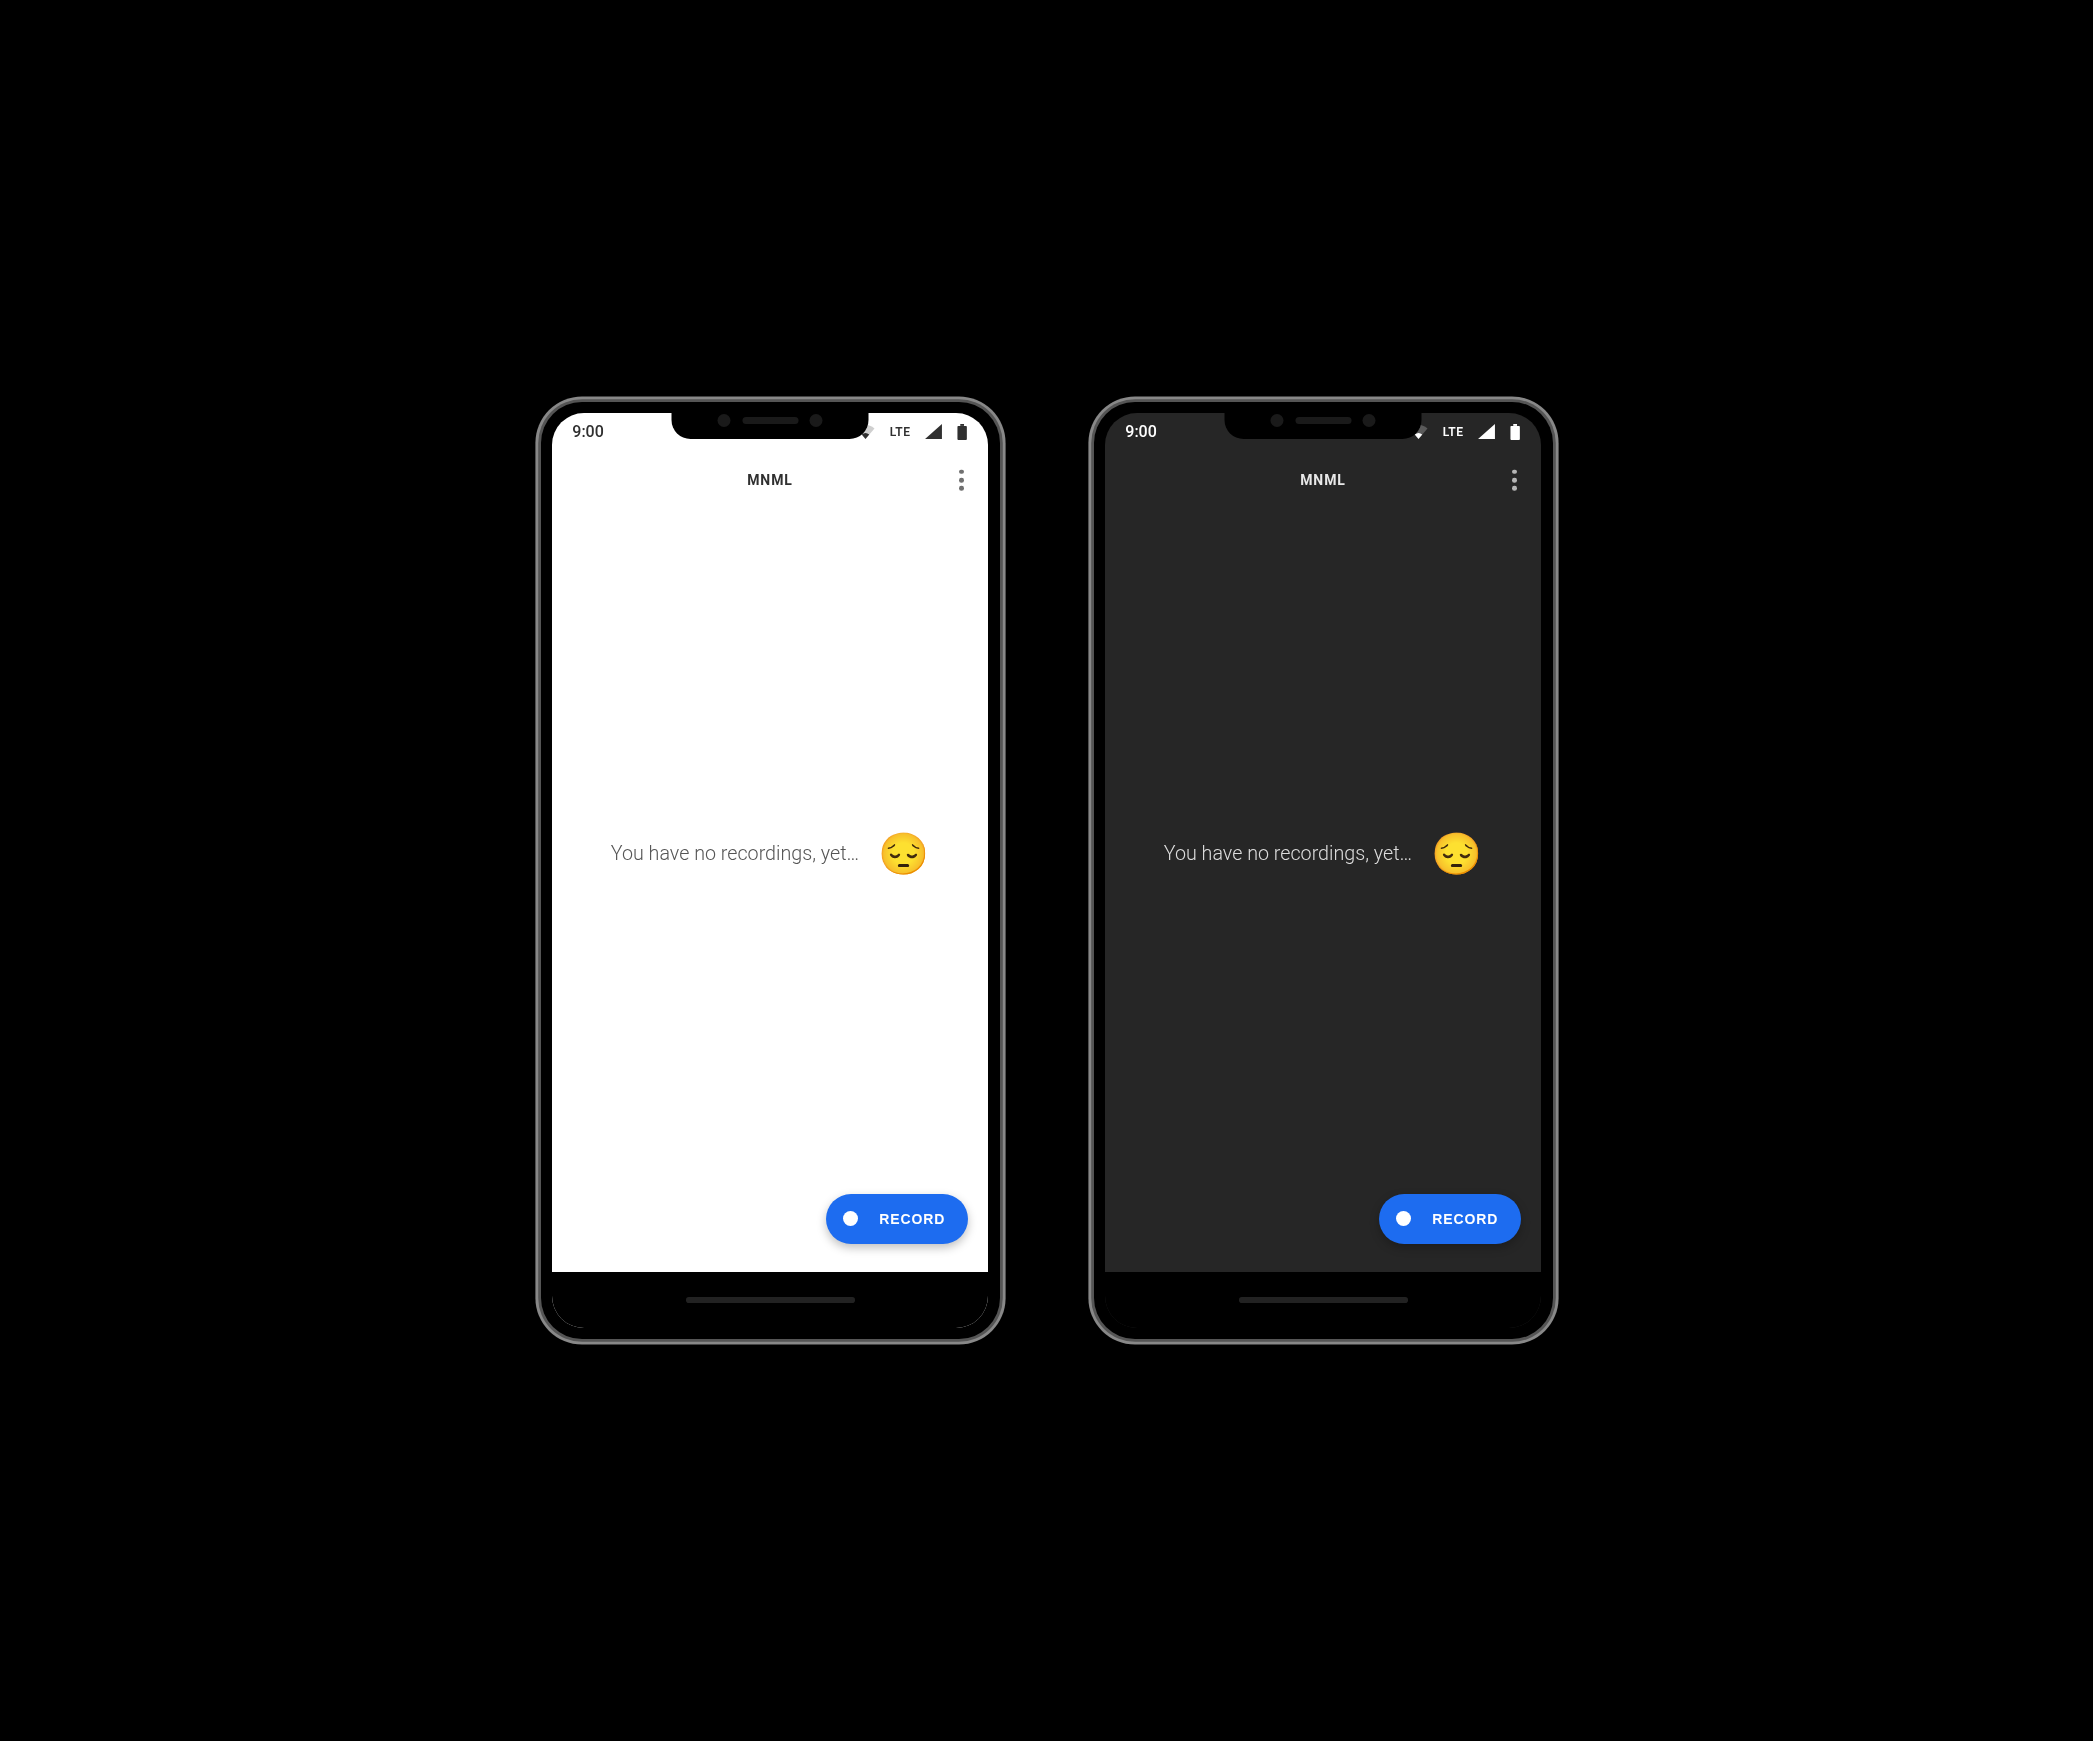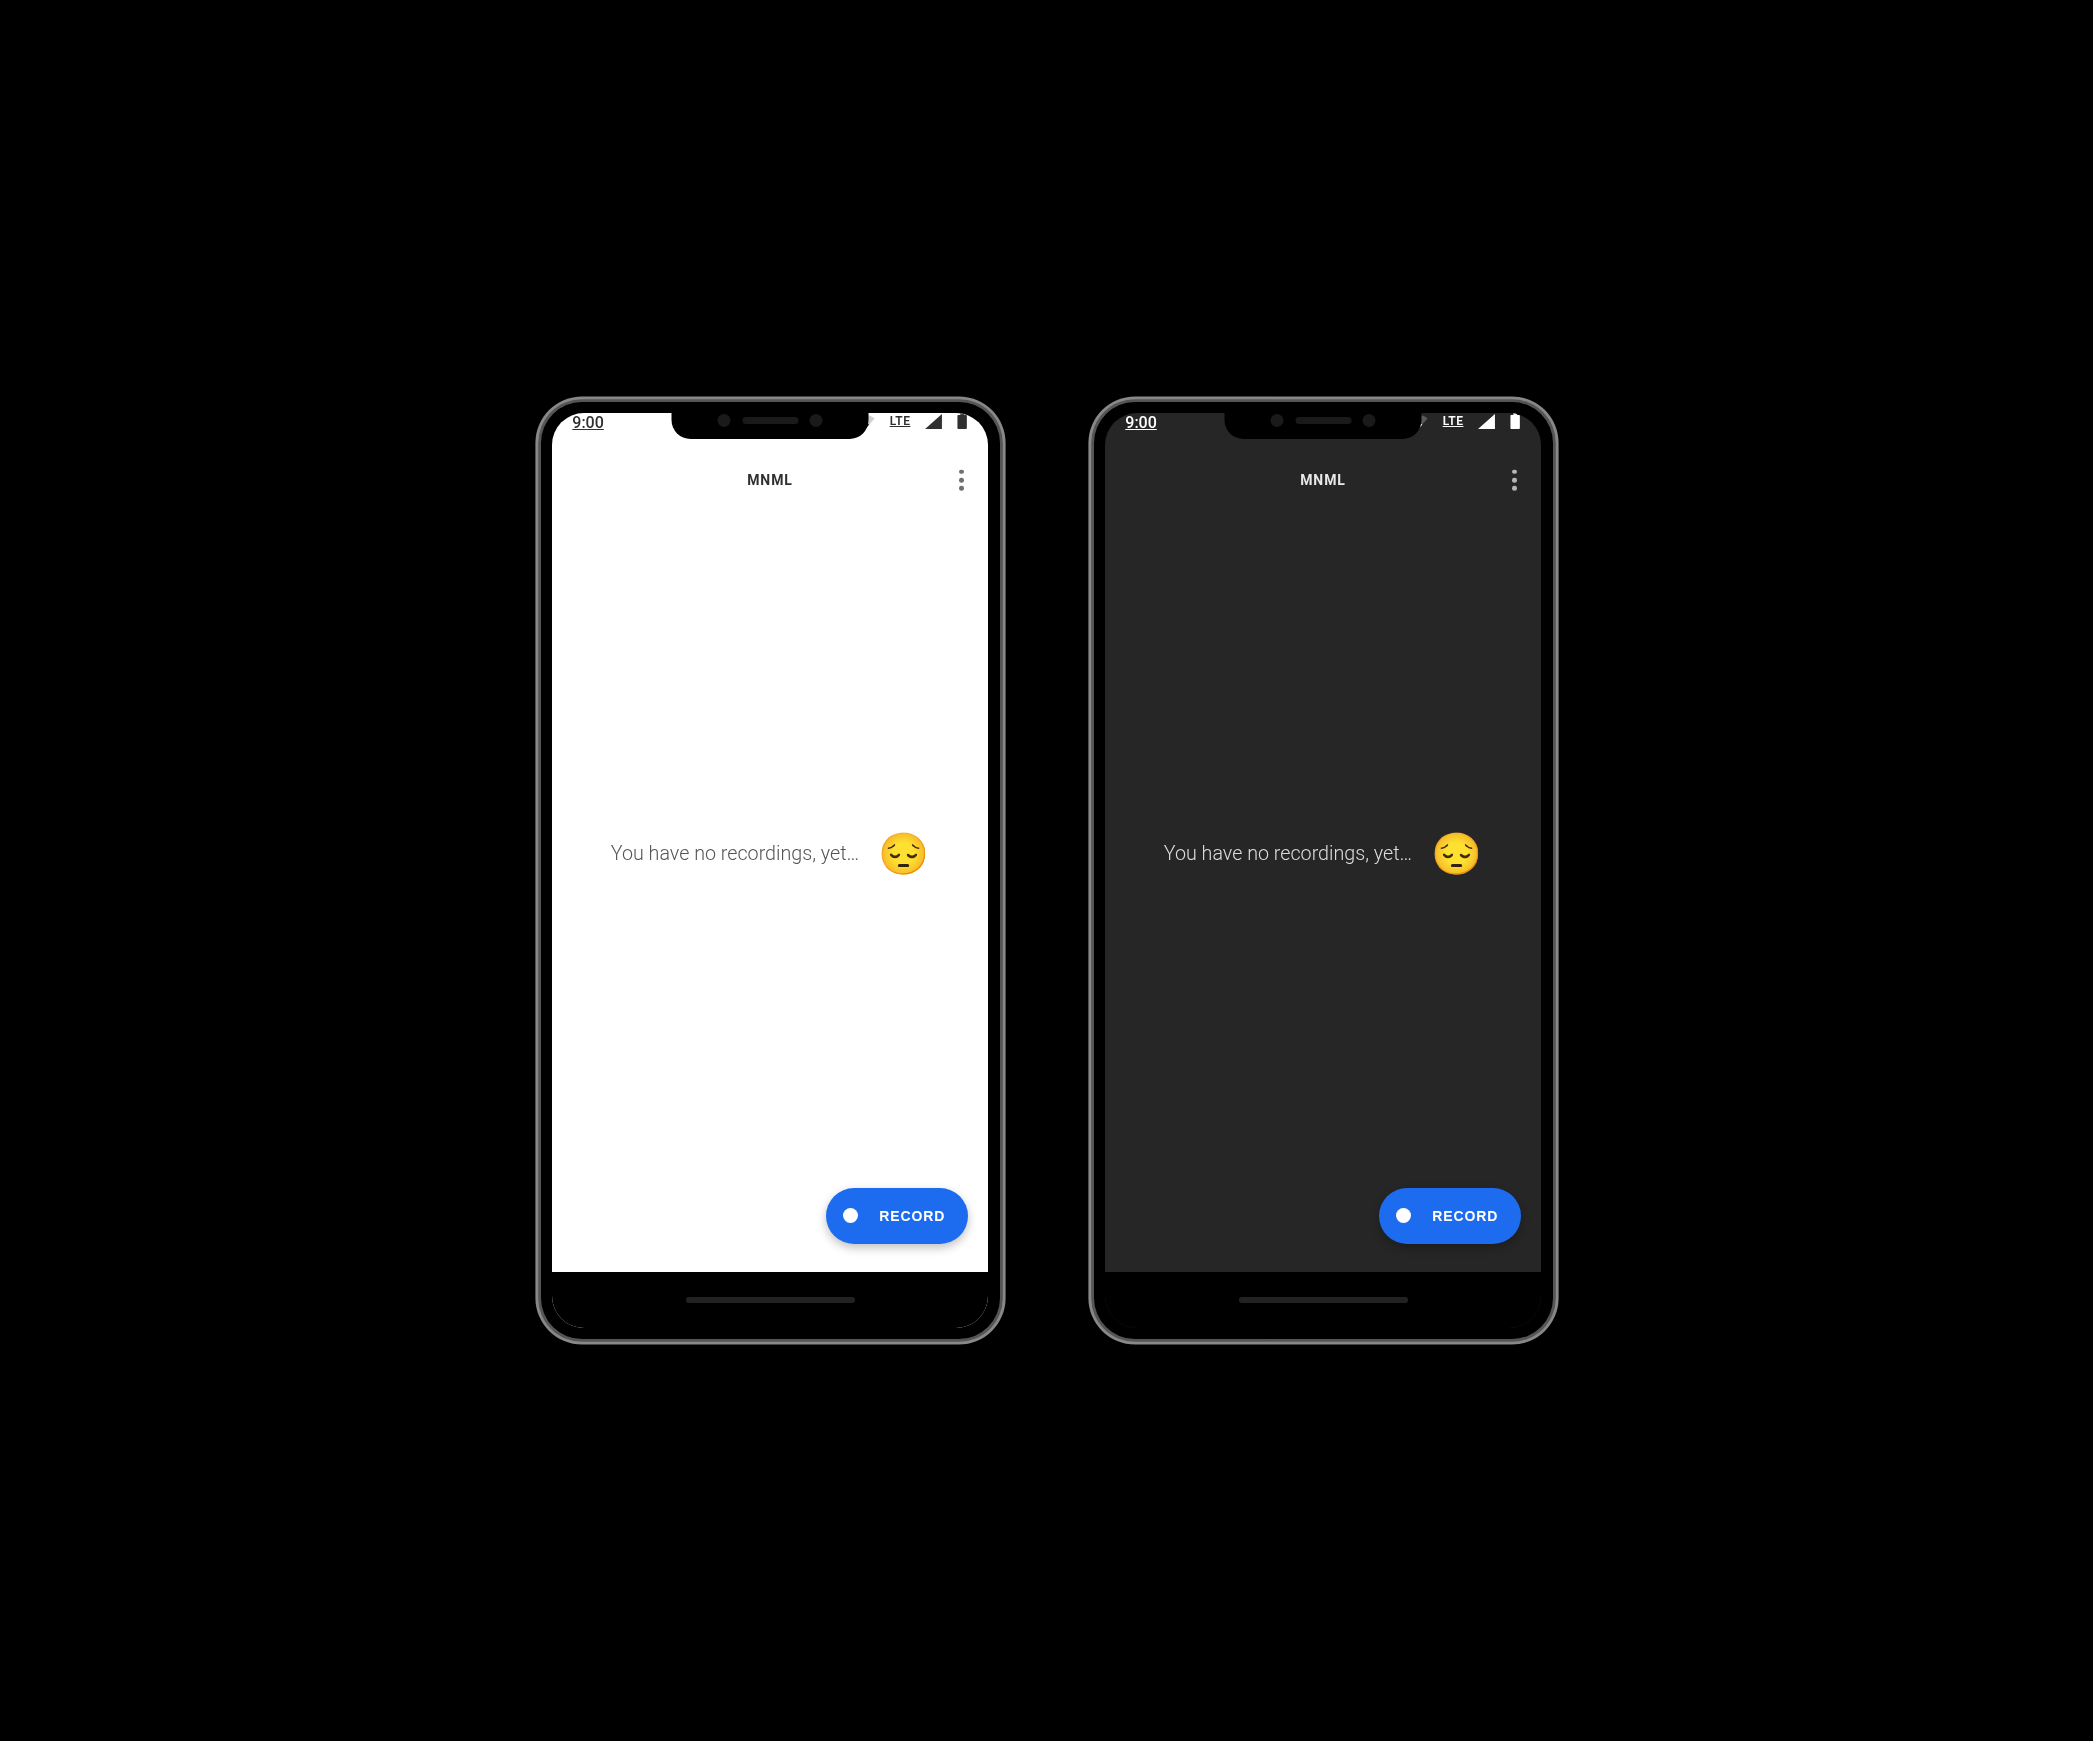--- a/index.html
+++ b/index.html
@@ -75,27 +75,26 @@
   display: flex;
   flex-direction: column;
 }
 .screen.light { background: #fff; color: #303030; }
 .screen.dark  { background: #262626; color: #e8e8e8; }
 
 
 .statusbar {
   height: 37px;
   display: flex;
-  align-items: flex-start;
+  align-items: center;
   padding: 0 20.6px;
   font-size: 16px;
   font-weight: 500;
   position: relative;
   z-index: 5;
-  text-decoration: underline;
 }
 .statusbar .sb-left { flex: 1; }
 .statusbar .sb-right { display: flex; align-items: center; gap: 15px; }
 .screen.light .statusbar { color: #303030; }
 .screen.dark  .statusbar { color: #fff; }
 .lte { font-size: 12px; font-weight: 600; letter-spacing: 0.5px; }
 
 
 .appbar {
   height: 60px;
@@ -144,21 +143,21 @@
 
 
 .fab {
   position: absolute;
   right: 20.6px;
   bottom: 84px;
   background: #1d6cf0;
   color: #fff;
   border: none;
   border-radius: 28px;
-  height: 56px;
+  height: 50px;
   padding: 0 22.5px 0 17px;
   display: flex;
   align-items: center;
   gap: 21px;
   font-size: 14px;
   font-weight: 600;
   letter-spacing: 0.9px;
   cursor: pointer;
   box-shadow: 0 3.7px 9.4px rgba(0,0,0,0.25);
 }

